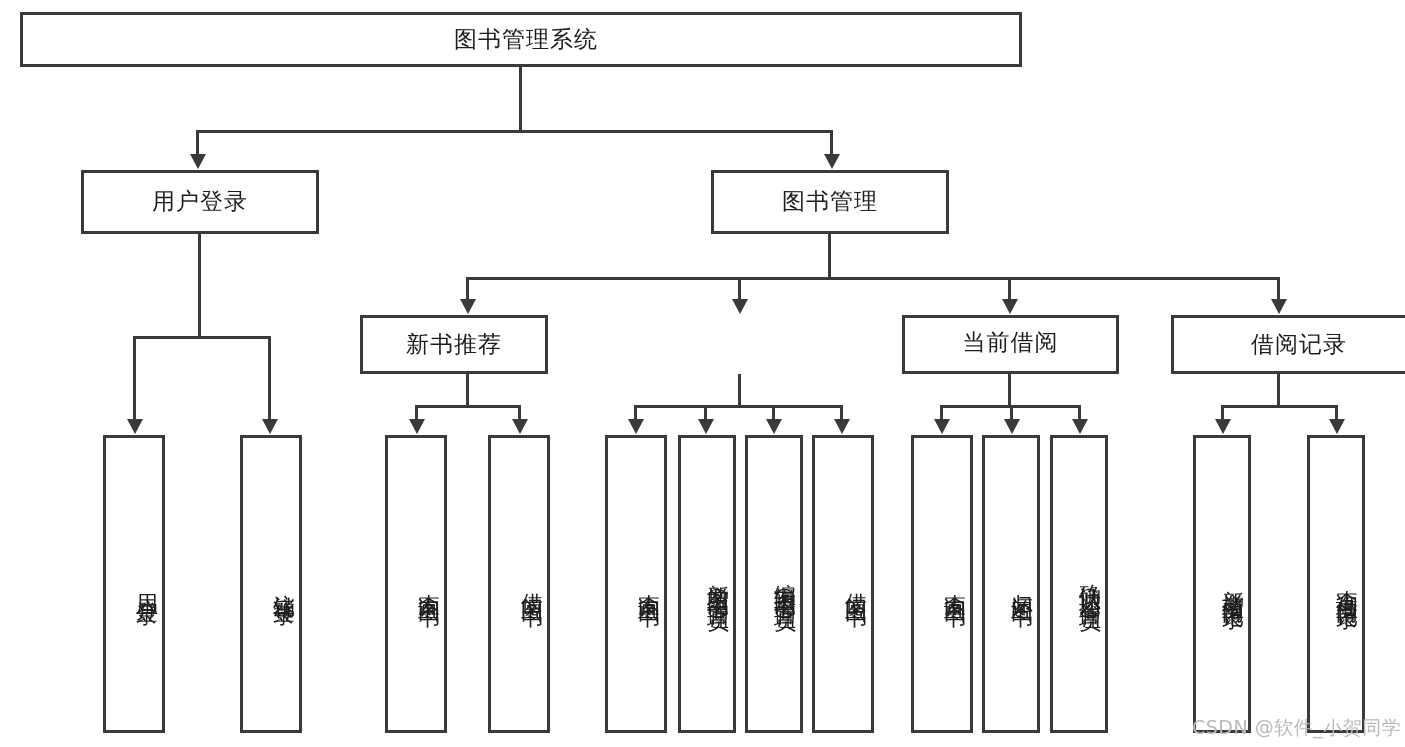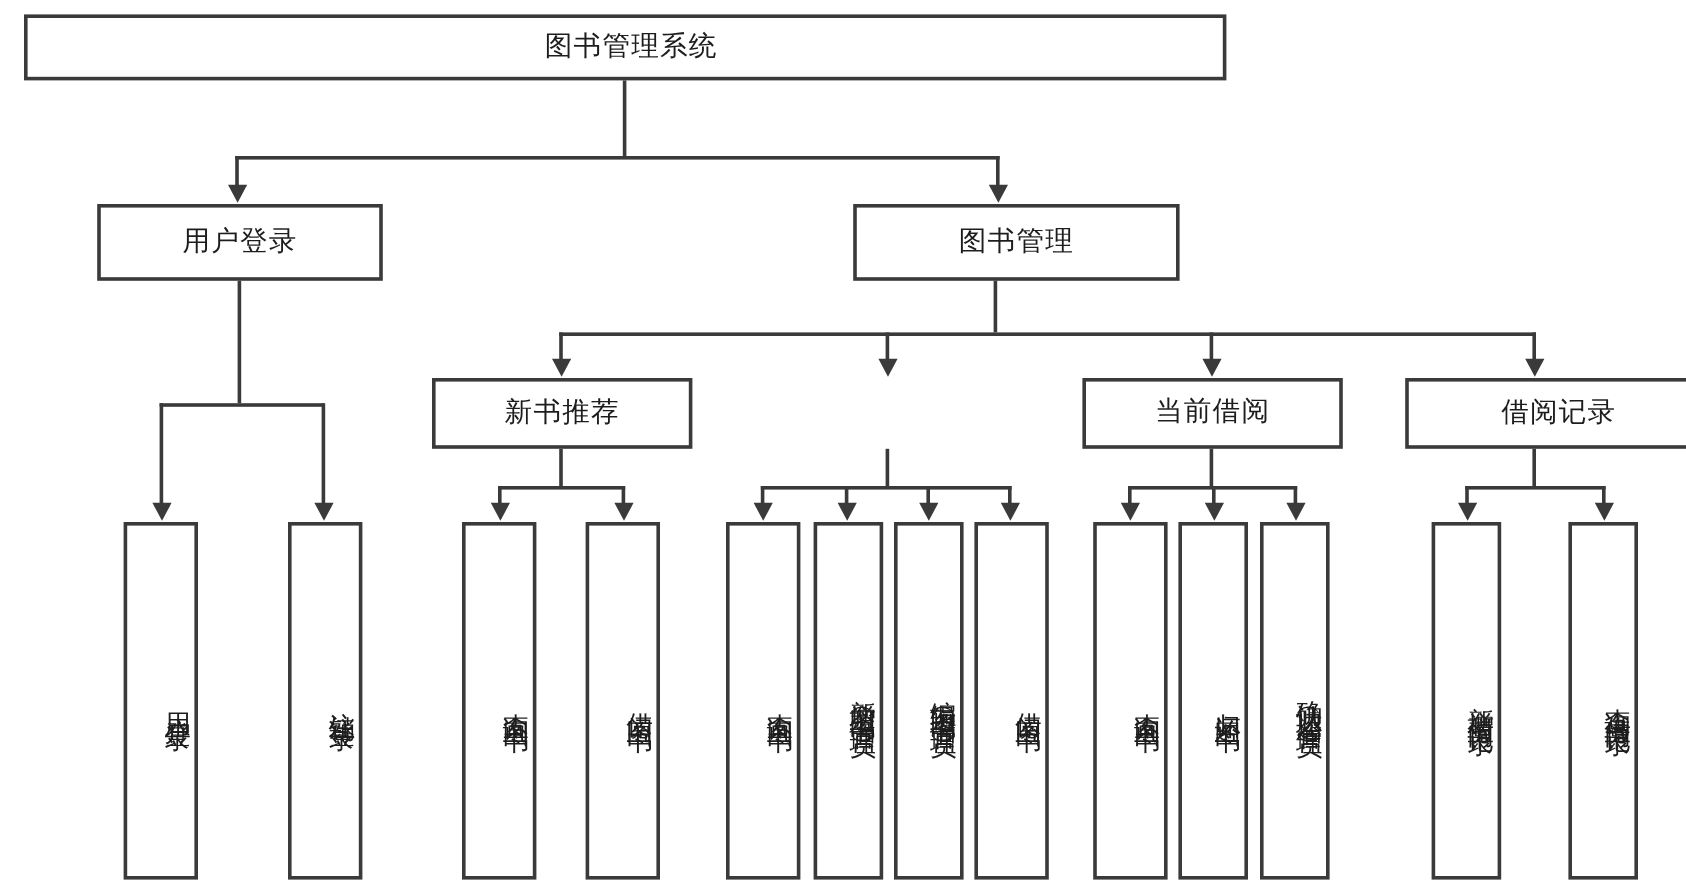--- a/index.html
+++ b/index.html
@@ -94,21 +94,21 @@
   <div class="vline" style="left:196px; top:130px; height:25px;"></div>
   <div class="arrow" style="left:190px; top:154px;"></div>
 
   <div class="vline" style="left:830px; top:130px; height:25px;"></div>
   <div class="arrow" style="left:824px; top:154px;"></div>
 
   <div class="node horiz" style="left:81px; top:170px; width:238px; height:64px;">
     <span class="node-label">用户登录</span>
   </div>
 
-  <div class="node horiz" style="left:711px; top:170px; width:272px; height:64px;">
+  <div class="node horiz" style="left:711px; top:170px; width:238px; height:64px;">
     <span class="node-label">图书管理</span>
   </div>
 
   <div class="vline" style="left:198px; top:234px; height:102px;"></div>
   <div class="hline" style="left:133px; top:336px; width:137px;"></div>
   <div class="vline" style="left:133px; top:336px; height:84px;"></div>
   <div class="arrow" style="left:127px; top:419px;"></div>
   <div class="vline" style="left:268px; top:336px; height:84px;"></div>
   <div class="arrow" style="left:262px; top:419px;"></div>
 
@@ -120,21 +120,21 @@
 
   <div class="vline" style="left:738px; top:277px; height:23px;"></div>
   <div class="arrow" style="left:732px; top:299px;"></div>
 
   <div class="vline" style="left:1008px; top:277px; height:23px;"></div>
   <div class="arrow" style="left:1002px; top:299px;"></div>
 
   <div class="vline" style="left:1277px; top:277px; height:23px;"></div>
   <div class="arrow" style="left:1271px; top:299px;"></div>
 
-  <div class="node horiz" style="left:360px; top:315px; width:217px; height:59px;">
+  <div class="node horiz" style="left:360px; top:315px; width:188px; height:59px;">
     <span class="node-label">新书推荐</span>
   </div>
 
 
   <div class="node horiz" style="left:902px; top:315px; width:217px; height:59px;font-family:Liberation Mono, monospace;">
     <span class="node-label">当前借阅</span>
   </div>
 
   <div class="node horiz" style="left:1171px; top:315px; width:256px; height:59px;align-items:center;">
     <span class="node-label">借阅记录</span>
@@ -211,14 +211,15 @@
     <span class="node-label">确认归还（管理员）</span>
   </div>
 
   <div class="node vert" style="left:1193px; top:435px; width:58px; height:298px;">
     <span class="node-label">新增借阅记录</span>
   </div>
   <div class="node vert" style="left:1307px; top:435px; width:58px; height:298px;">
     <span class="node-label">查询借阅记录</span>
   </div>
 
+  <div class="watermark" style="left:1192px; top:715px;">CSDN @软件_小贺同学</div>
 
 </div>
 
 </body></html>

